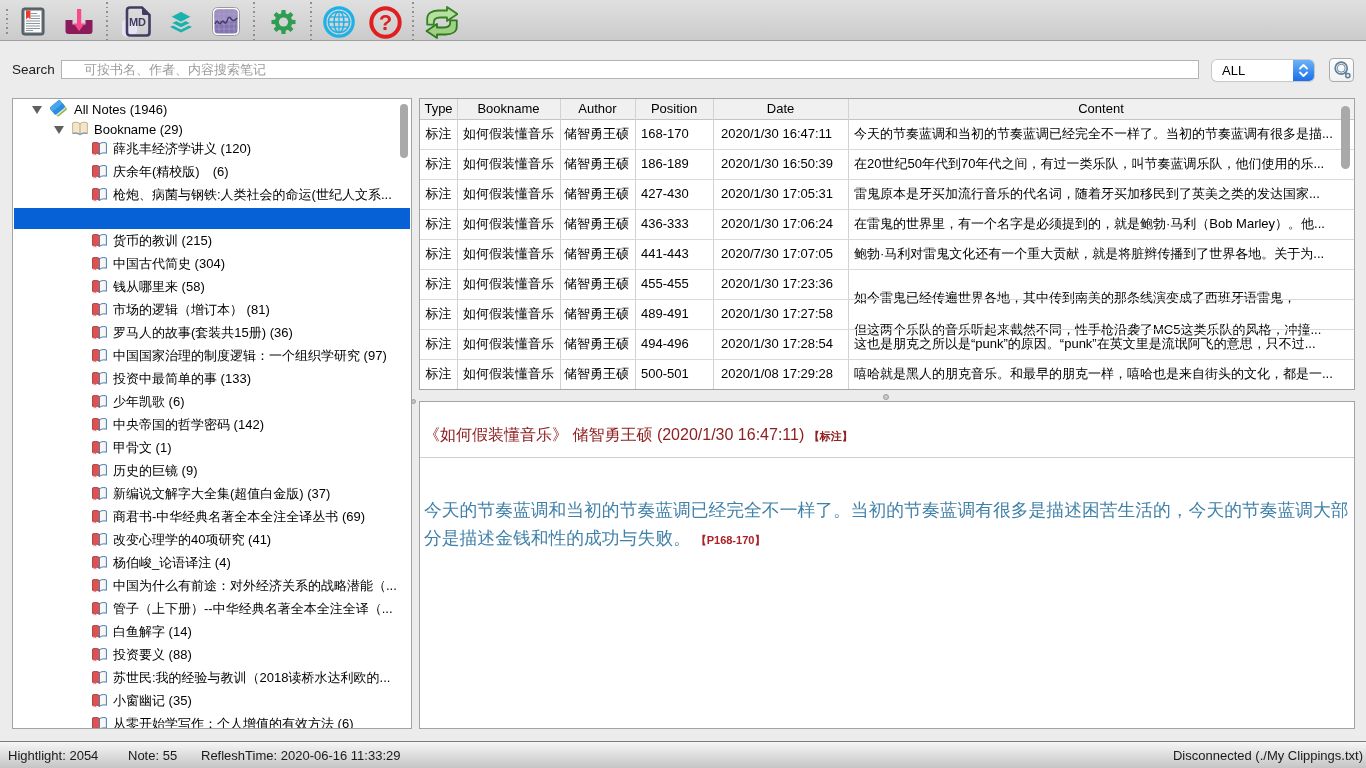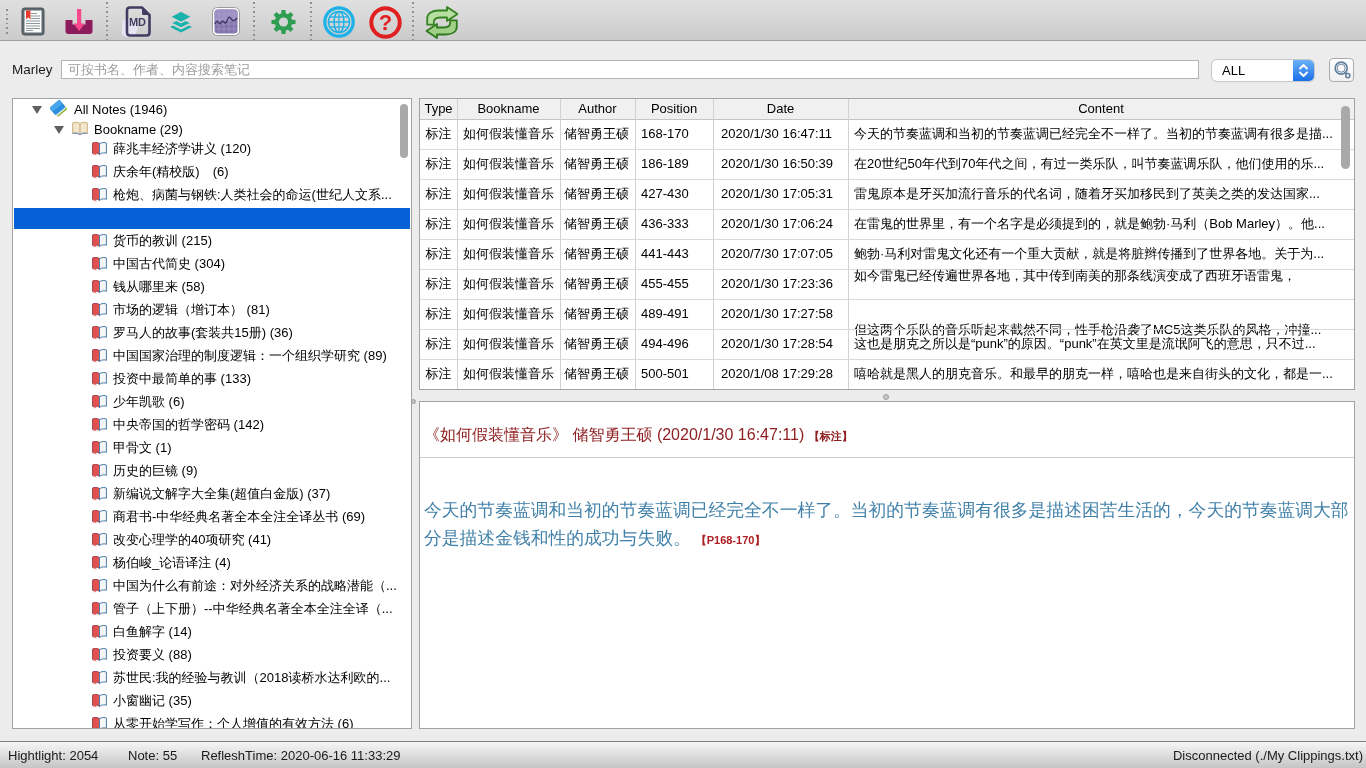--- a/index.html
+++ b/index.html
@@ -7,21 +7,21 @@
   font-family:"Liberation Sans",sans-serif; }
 #toolbar { position:absolute; left:0; top:0; width:1366px; height:41px;
   background:linear-gradient(#e0e0e0,#cbcbcb); border-bottom:1px solid #9f9f9f; }
 .tbicon { position:absolute; }
 .vdots { position:absolute; top:2px; width:2px; height:38px;
   background-image:repeating-linear-gradient(#8e8e8e 0 1.6px, transparent 1.6px 4.6px); width:1.6px; }
 #searchrow { position:absolute; left:0; top:41px; width:1366px; height:57px; background:#ececec; }
 #searchlbl { position:absolute; left:12px; top:21px; font-size:13.5px; color:#1c1c1c; }
 #searchinput { position:absolute; left:61px; top:19px; width:1138px; height:19px;
   background:#fff; border:1px solid #b3b3b3; font-size:13px; color:#9c9c9c;
-  line-height:17px; padding-left:6px; white-space:nowrap; overflow:hidden; }
+  line-height:17px; padding-left:22px; white-space:nowrap; overflow:hidden; }
 #dropdown { position:absolute; left:1212px; top:19px; width:102px; height:21px;
   background:#fff; border-radius:5px; box-shadow:0 0 0 1px #c9c9c9, 0 1px 1px rgba(0,0,0,.15); }
 #dropdown .lbl { position:absolute; left:10px; top:3px; font-size:13px; color:#000; }
 #dropdown .cap { position:absolute; right:0; top:0; width:21px; height:21px;
   border-radius:0 5px 5px 0; background:linear-gradient(#6cb2f8,#1a6fe8); }
 #searchbtn { position:absolute; left:1329px; top:17px; width:25px; height:24px;
   background:linear-gradient(#fdfdfd,#f1f1f1); border:1px solid #ababab; border-radius:4px; }
 
 #leftpanel { position:absolute; left:12px; top:98px; width:400px; height:631px;
   background:#fff; border:1px solid #a3a3a3; overflow:hidden; }
@@ -141,21 +141,21 @@
 <path fill="#a0d086" stroke="#2e7a1d" d="M12,32 L1.5,25 L12,18 L12,21.5 L19,21.5 C23.8,21.5 25.2,19.4 25.2,16.8 L25.2,14.4 L31.8,14.4 L31.8,20.4 C31.8,26 26.5,28.5 20.5,28.5 L12,28.5 Z"></path>
       </g>
     </svg>
 <div class="vdots" style="left:6px;top:9px;height:25px"></div>
 <div class="vdots" style="left:106px"></div>
 <div class="vdots" style="left:253px"></div>
 <div class="vdots" style="left:310px"></div>
 <div class="vdots" style="left:412px"></div>
 </div>
 <div id="searchrow">
-  <span id="searchlbl">Marley</span>
+  <span id="searchlbl">Search</span>
   <div id="searchinput">可按书名、作者、内容搜索笔记</div>
   <div id="dropdown">
       <span class="lbl">ALL</span>
       <div class="cap">
         <svg style="position:absolute;right:4px;top:3px" width="13" height="15" viewBox="0 0 13 15">
 <path d="M3,5.5 L6.5,2 L10,5.5" fill="none" stroke="#fff" stroke-width="1.8" stroke-linecap="round" stroke-linejoin="round"></path>
 <path d="M3,9.5 L6.5,13 L10,9.5" fill="none" stroke="#fff" stroke-width="1.8" stroke-linecap="round" stroke-linejoin="round"></path>
         </svg>
       </div>
     </div>
@@ -263,21 +263,21 @@
       </svg>
       <span class="txt" style="left:100px">罗马人的故事(套装共15册) (36)</span>
     </div>
 <div class="trow" style="top:245.5px">
       <svg class="ticon" style="left:78px" width="17" height="15" viewBox="0 0 17 15">
         <path d="M8.5,2.2 C6.5,0.8 3,0.7 1.6,1.6 L1.6,11.8 C3,11 6.5,11.2 8.5,12.8 C10.5,11.2 14,11 15.4,11.8 L15.4,1.6 C14,0.7 10.5,0.8 8.5,2.2 Z" fill="#f7f7f5" stroke="#4a7cae" stroke-width="1"></path>
         <path d="M8.5,2.2 C6.5,0.8 3,0.7 1.6,1.6 L1.6,11.8 C3,11 6.5,11.2 8.5,12.8 Z" fill="#e25251" stroke="#b23a3a" stroke-width="0.8"></path>
         <path d="M2.6,1.2 L5.2,1.2 L5.2,14.2 L3.9,12.6 L2.6,14.2 Z" fill="#e0504f"></path>
         <path d="M8.5,2.2 L8.5,12.8" stroke="#4a7cae" stroke-width="1"></path>
       </svg>
-      <span class="txt" style="left:100px">中国国家治理的制度逻辑：一个组织学研究 (89)</span>
+      <span class="txt" style="left:100px">中国国家治理的制度逻辑：一个组织学研究 (97)</span>
     </div>
 <div class="trow" style="top:268.5px">
       <svg class="ticon" style="left:78px" width="17" height="15" viewBox="0 0 17 15">
         <path d="M8.5,2.2 C6.5,0.8 3,0.7 1.6,1.6 L1.6,11.8 C3,11 6.5,11.2 8.5,12.8 C10.5,11.2 14,11 15.4,11.8 L15.4,1.6 C14,0.7 10.5,0.8 8.5,2.2 Z" fill="#f7f7f5" stroke="#4a7cae" stroke-width="1"></path>
         <path d="M8.5,2.2 C6.5,0.8 3,0.7 1.6,1.6 L1.6,11.8 C3,11 6.5,11.2 8.5,12.8 Z" fill="#e25251" stroke="#b23a3a" stroke-width="0.8"></path>
         <path d="M2.6,1.2 L5.2,1.2 L5.2,14.2 L3.9,12.6 L2.6,14.2 Z" fill="#e0504f"></path>
         <path d="M8.5,2.2 L8.5,12.8" stroke="#4a7cae" stroke-width="1"></path>
       </svg>
       <span class="txt" style="left:100px">投资中最简单的事 (133)</span>
     </div>
@@ -465,21 +465,21 @@
 <div class="tcell" style="left:144px;top:140px;width:71px">储智勇王硕</div>
 <div class="tcell" style="left:221px;top:140px;width:72px">441-443</div>
 <div class="tcell" style="left:301px;top:140px;width:127px">2020/7/30 17:07:05</div>
 <div class="tcell" style="left:434px;top:140px;width:486px">鲍勃·马利对雷鬼文化还有一个重大贡献，就是将脏辫传播到了世界各地。关于为...</div>
 <div class="rline" style="top:170px"></div>
 <div class="tcell" style="left:0px;top:170px;width:37px;text-align:center">标注</div>
 <div class="tcell" style="left:43px;top:170px;width:97px">如何假装懂音乐</div>
 <div class="tcell" style="left:144px;top:170px;width:71px">储智勇王硕</div>
 <div class="tcell" style="left:221px;top:170px;width:72px">455-455</div>
 <div class="tcell" style="left:301px;top:170px;width:127px">2020/1/30 17:23:36</div>
-<div class="tcell" style="left:434px;top:162px;width:486px">如今雷鬼已经传遍世界各地，其中传到南美的那条线演变成了西班牙语雷鬼，</div>
+<div class="tcell" style="left:434px;top:184px;width:486px">如今雷鬼已经传遍世界各地，其中传到南美的那条线演变成了西班牙语雷鬼，</div>
 <div class="rline" style="top:200px"></div>
 <div class="tcell" style="left:0px;top:200px;width:37px;text-align:center">标注</div>
 <div class="tcell" style="left:43px;top:200px;width:97px">如何假装懂音乐</div>
 <div class="tcell" style="left:144px;top:200px;width:71px">储智勇王硕</div>
 <div class="tcell" style="left:221px;top:200px;width:72px">489-491</div>
 <div class="tcell" style="left:301px;top:200px;width:127px">2020/1/30 17:27:58</div>
 <div class="tcell" style="left:434px;top:216px;width:486px">但这两个乐队的音乐听起来截然不同，性手枪沿袭了MC5这类乐队的风格，冲撞...</div>
 <div class="rline" style="top:230px"></div>
 <div class="tcell" style="left:0px;top:230px;width:37px;text-align:center">标注</div>
 <div class="tcell" style="left:43px;top:230px;width:97px">如何假装懂音乐</div>

